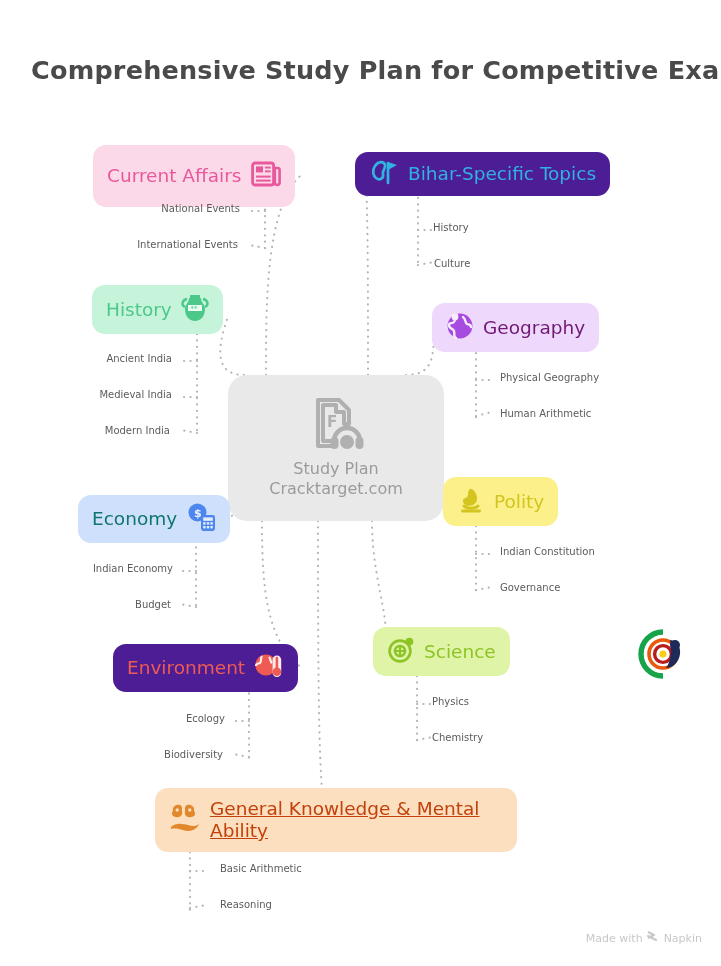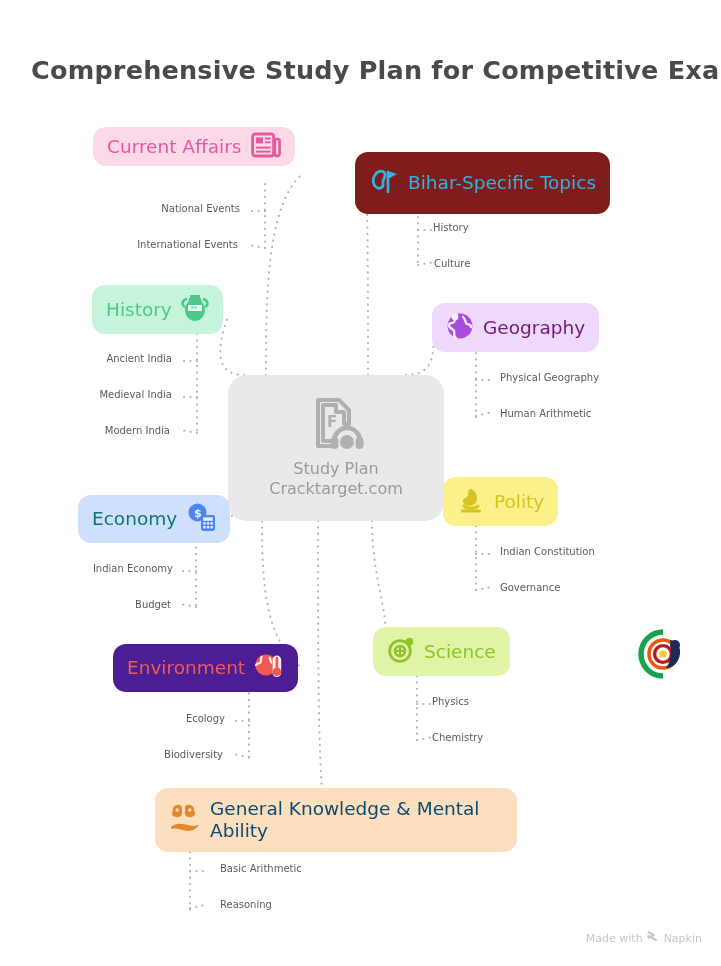--- a/index.html
+++ b/index.html
@@ -167,38 +167,38 @@
         <path d="M26 44 a13 13 0 0 1 26 0" fill="none" stroke="#b0b0b0" stroke-width="4.5"></path>
         <rect x="22.5" y="40" width="8" height="12" rx="4" fill="#b0b0b0"></rect>
         <rect x="47.5" y="40" width="8" height="12" rx="4" fill="#b0b0b0"></rect>
         <circle cx="39" cy="45" r="7" fill="#b0b0b0"></circle>
       </svg>
     </span>
     <span class="hub-l1">Study Plan</span>
     <span class="hub-l2">Cracktarget.com</span>
   </div>
 
-  <div class="node icon-right" style="left:93px; top:127px; height:39px; background:#fcd9e8;">
+  <div class="node icon-right" style="left:93px; top:145px; height:62px; background:#fcd9e8;">
     <span class="nicon">
       <svg width="30" height="28" viewBox="0 0 30 28" xmlns="http://www.w3.org/2000/svg">
         <rect x="1.6" y="3" width="21" height="22" rx="2.6" fill="none" stroke="#e8589c" stroke-width="2.8"></rect>
         <path d="M22.6 8 h4 a2 2 0 0 1 2 2 v12.6 a2.4 2.4 0 0 1 -4.8 0 V8" fill="none" stroke="#e8589c" stroke-width="2.6"></path>
         <rect x="5" y="6.4" width="7" height="6" fill="#e8589c"></rect>
         <rect x="14" y="6.6" width="5.6" height="1.9" fill="#e8589c"></rect>
         <rect x="14" y="10.4" width="5.6" height="1.9" fill="#e8589c"></rect>
         <rect x="5" y="15.6" width="14.6" height="2" fill="#e8589c"></rect>
         <rect x="5" y="19.6" width="14.6" height="2" fill="#e8589c"></rect>
       </svg>
     </span>
     <span class="ntext" style="color:#e8589c;">Current Affairs</span>
   </div>
   <div class="leaf r-align" style="left:40px; top:204px; width:200px;">National Events</div>
   <div class="leaf r-align" style="left:40px; top:240px; width:198px;">International Events</div>
 
-  <div class="node icon-left" style="left:355px; top:152px; height:62px; background:#7f1d1d;">
+  <div class="node icon-left" style="left:355px; top:152px; height:44px; background:#4c1d95;">
     <span class="nicon">
       <svg width="30" height="30" viewBox="0 0 30 30" xmlns="http://www.w3.org/2000/svg">
         <path d="M6 9 C9 4 15 4 16 8 C17 12 13 13 14 17 C15 21 11 24 7 21 C4 19 3 13 6 9 Z" fill="none" stroke="#31b2e0" stroke-width="2.7" stroke-linejoin="round"></path>
         <path d="M19 26 V6" stroke="#31b2e0" stroke-width="2.7" stroke-linecap="round"></path>
         <path d="M19 5 L28 8 L19 13 Z" fill="#31b2e0"></path>
       </svg>
     </span>
     <span class="ntext" style="color:#31b2e0;">Bihar-Specific Topics</span>
   </div>
   <div class="leaf" style="left:433px; top:223px;">History</div>
@@ -303,21 +303,21 @@
   <div class="node icon-left two-line" style="left:155px; top:788px; width:362px; height:64px; background:#fbdfbe; align-items:center;">
     <span class="nicon">
       <svg width="32" height="34" viewBox="0 0 32 34" xmlns="http://www.w3.org/2000/svg">
         <path d="M11 4 C7 3 3 6 4 10 C2 12 3 16 7 16 C11 17 14 14 13 10 C13 6 13 5 11 4 Z" fill="#e2882c"></path>
         <path d="M18 4 C22 3 26 6 25 10 C27 12 26 16 22 16 C18 17 15 14 16 10 C16 6 16 5 18 4 Z" fill="#e2882c"></path>
         <circle cx="8.2" cy="9" r="1.7" fill="#fbdfbe"></circle>
         <circle cx="20.8" cy="9" r="1.7" fill="#fbdfbe"></circle>
         <path d="M2 26 C7 21 14 23 19 24 C23 25 26 26 30 23 C27 30 20 31 14 29 C9 27.6 6 27 2 28 Z" fill="#e2882c"></path>
       </svg>
     </span>
-    <span class="ntext" style="color:#0c4a6e; max-width:300px;">General Knowledge &amp; Mental Ability</span>
+    <span class="ntext" style="color:#c2410c; max-width:300px;text-decoration:underline;">General Knowledge &amp; Mental Ability</span>
   </div>
   <div class="leaf" style="left:220px; top:864px;">Basic Arithmetic</div>
   <div class="leaf" style="left:220px; top:900px;">Reasoning</div>
 
   <div class="brandlogo">
     <svg width="52" height="52" viewBox="0 0 52 52" xmlns="http://www.w3.org/2000/svg">
       <path d="M26 4 A22 22 0 1 0 26 48" fill="none" stroke="#16a34a" stroke-width="5.4"></path>
       <circle cx="26" cy="26" r="14" fill="none" stroke="#ea580c" stroke-width="3.6"></circle>
       <circle cx="26" cy="26" r="8.4" fill="none" stroke="#b91c1c" stroke-width="3.4"></circle>
       <circle cx="26" cy="26" r="3.6" fill="#facc15"></circle>

